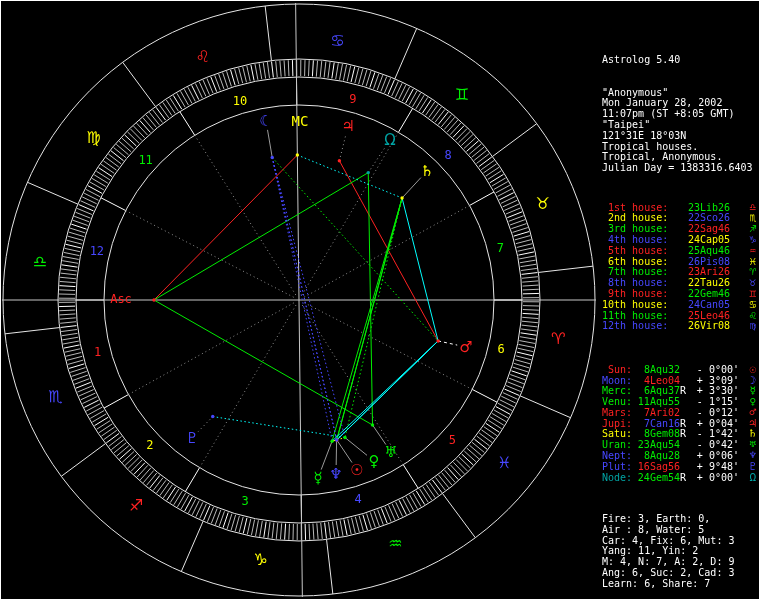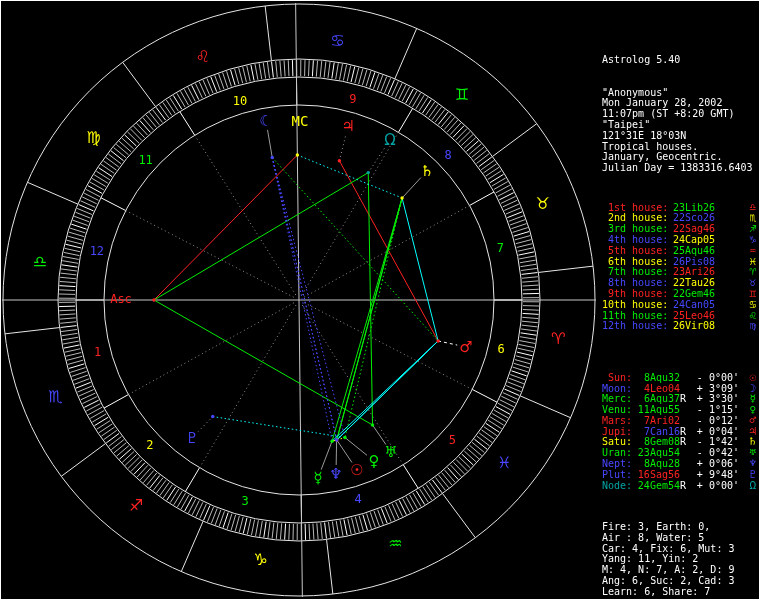--- a/index.html
+++ b/index.html
@@ -5,25 +5,25 @@
   html,body{margin:0;padding:0;}
   body{width:760px;height:600px;background:#000;position:relative;overflow:hidden;
        font-family:"DejaVu Sans Mono",monospace;}
   .frame{position:absolute;left:0;top:0;width:758px;height:598px;border:1px solid #fff;pointer-events:none;}
   #wheel{position:absolute;left:0;top:0;}
   .panel{position:absolute;left:602px;top:12px;width:156px;color:#fff;
          font-size:10px;line-height:10.8px;white-space:pre;}
   .panel div{white-space:pre;}
   .sect{margin:0;}
   #houses{margin-top:7px;}
-  #planets{margin-top:19px;}
+  #planets{margin-top:11px;}
   #stats{margin-top:9px;}
   .row{display:flex;align-items:flex-start;}
   .hlabel{width:66px;display:inline-block;}
-  .hval{margin-left:5px;display:inline-block;}
+  .hval{margin-left:20px;display:inline-block;}
   .hglyph{margin-left:auto;padding-right:2px;font-size:11px;}
   .plabel{width:31px;display:inline-block;}
   .pval{width:47px;display:inline-block;text-align:right;}
   .pretro{width:7px;display:inline-block;color:#fff;}
   .pvel{width:52px;display:inline-block;text-align:right;color:#fff;}
   .pglyph{margin-left:auto;padding-right:2px;font-size:11px;}
 </style>
 </head>
 <body>
 
@@ -528,19 +528,19 @@
       <text x="192" y="438" fill="#4747ff" dominant-baseline="central">♇</text>
       <text x="390" y="140" fill="#00a3a3" dominant-baseline="central">Ω</text>
       <text x="121" y="299" fill="#ff2222" dominant-baseline="central" font-family="&quot;DejaVu Sans Mono&quot;,monospace" font-size="12px">Asc</text>
       <text x="300" y="121" fill="#ffff00" dominant-baseline="central" font-family="&quot;DejaVu Sans Mono&quot;,monospace" font-size="14px">MC</text>
     </g>
   </svg>
 
 <div class="panel">
   <div class="sect" id="hdr">
     <div>Astrolog 5.40</div>
-  <div>"Anonymous"</div><div>Mon January 28, 2002</div><div>11:07pm (ST +8:20 GMT)</div><div>"Taipei"</div><div>121°31E 18°03N</div><div>Tropical houses.</div><div>January, Geocentric.</div><div>Julian Day = 1383316.6403</div></div>
+  <div>"Anonymous"</div><div>Mon January 28, 2002</div><div>11:07pm (ST +8:05 GMT)</div><div>"Taipei"</div><div>121°31E 18°03N</div><div>Tropical houses.</div><div>Tropical, Anonymous.</div><div>Julian Day = 1383316.6403</div></div>
   <div class="sect" id="houses"><div class="row"><span class="hlabel" style="color: rgb(255, 34, 34);"> 1st house:</span><span class="hval" style="color: rgb(0, 238, 0);">23Lib26</span><span class="hglyph" style="color: rgb(255, 34, 34);">♎</span></div><div class="row"><span class="hlabel" style="color: rgb(255, 255, 0);"> 2nd house:</span><span class="hval" style="color: rgb(71, 71, 255);">22Sco26</span><span class="hglyph" style="color: rgb(255, 255, 0);">♏</span></div><div class="row"><span class="hlabel" style="color: rgb(0, 238, 0);"> 3rd house:</span><span class="hval" style="color: rgb(255, 34, 34);">22Sag46</span><span class="hglyph" style="color: rgb(0, 238, 0);">♐</span></div><div class="row"><span class="hlabel" style="color: rgb(71, 71, 255);"> 4th house:</span><span class="hval" style="color: rgb(255, 255, 0);">24Cap05</span><span class="hglyph" style="color: rgb(71, 71, 255);">♑</span></div><div class="row"><span class="hlabel" style="color: rgb(255, 34, 34);"> 5th house:</span><span class="hval" style="color: rgb(0, 238, 0);">25Aqu46</span><span class="hglyph" style="color: rgb(255, 34, 34);">♒</span></div><div class="row"><span class="hlabel" style="color: rgb(255, 255, 0);"> 6th house:</span><span class="hval" style="color: rgb(71, 71, 255);">26Pis08</span><span class="hglyph" style="color: rgb(255, 255, 0);">♓</span></div><div class="row"><span class="hlabel" style="color: rgb(0, 238, 0);"> 7th house:</span><span class="hval" style="color: rgb(255, 34, 34);">23Ari26</span><span class="hglyph" style="color: rgb(0, 238, 0);">♈</span></div><div class="row"><span class="hlabel" style="color: rgb(71, 71, 255);"> 8th house:</span><span class="hval" style="color: rgb(255, 255, 0);">22Tau26</span><span class="hglyph" style="color: rgb(71, 71, 255);">♉</span></div><div class="row"><span class="hlabel" style="color: rgb(255, 34, 34);"> 9th house:</span><span class="hval" style="color: rgb(0, 238, 0);">22Gem46</span><span class="hglyph" style="color: rgb(255, 34, 34);">♊</span></div><div class="row"><span class="hlabel" style="color: rgb(255, 255, 0);">10th house:</span><span class="hval" style="color: rgb(71, 71, 255);">24Can05</span><span class="hglyph" style="color: rgb(255, 255, 0);">♋</span></div><div class="row"><span class="hlabel" style="color: rgb(0, 238, 0);">11th house:</span><span class="hval" style="color: rgb(255, 34, 34);">25Leo46</span><span class="hglyph" style="color: rgb(0, 238, 0);">♌</span></div><div class="row"><span class="hlabel" style="color: rgb(71, 71, 255);">12th house:</span><span class="hval" style="color: rgb(255, 255, 0);">26Vir08</span><span class="hglyph" style="color: rgb(71, 71, 255);">♍</span></div></div>
   <div class="sect" id="planets"><div class="row"><span class="plabel" style="color: rgb(255, 34, 34);"> Sun:</span><span class="pval" style="color: rgb(0, 238, 0);">8Aqu32</span><span class="pretro" style="color: rgb(255, 255, 255);"></span><span class="pvel" style="color: rgb(255, 255, 255);">- 0°00'</span><span class="pglyph" style="color: rgb(255, 34, 34);">☉</span></div><div class="row"><span class="plabel" style="color: rgb(71, 71, 255);">Moon:</span><span class="pval" style="color: rgb(255, 34, 34);">4Leo04</span><span class="pretro" style="color: rgb(255, 255, 255);"></span><span class="pvel" style="color: rgb(255, 255, 255);">+ 3°09'</span><span class="pglyph" style="color: rgb(71, 71, 255);">☽</span></div><div class="row"><span class="plabel" style="color: rgb(0, 238, 0);">Merc:</span><span class="pval" style="color: rgb(0, 238, 0);">6Aqu37</span><span class="pretro" style="color: rgb(255, 255, 255);">R</span><span class="pvel" style="color: rgb(255, 255, 255);">+ 3°30'</span><span class="pglyph" style="color: rgb(0, 238, 0);">☿</span></div><div class="row"><span class="plabel" style="color: rgb(0, 238, 0);">Venu:</span><span class="pval" style="color: rgb(0, 238, 0);">11Aqu55</span><span class="pretro" style="color: rgb(255, 255, 255);"></span><span class="pvel" style="color: rgb(255, 255, 255);">- 1°15'</span><span class="pglyph" style="color: rgb(0, 238, 0);">♀</span></div><div class="row"><span class="plabel" style="color: rgb(255, 34, 34);">Mars:</span><span class="pval" style="color: rgb(255, 34, 34);">7Ari02</span><span class="pretro" style="color: rgb(255, 255, 255);"></span><span class="pvel" style="color: rgb(255, 255, 255);">- 0°12'</span><span class="pglyph" style="color: rgb(255, 34, 34);">♂</span></div><div class="row"><span class="plabel" style="color: rgb(255, 34, 34);">Jupi:</span><span class="pval" style="color: rgb(71, 71, 255);">7Can16</span><span class="pretro" style="color: rgb(255, 255, 255);">R</span><span class="pvel" style="color: rgb(255, 255, 255);">+ 0°04'</span><span class="pglyph" style="color: rgb(255, 34, 34);">♃</span></div><div class="row"><span class="plabel" style="color: rgb(255, 255, 0);">Satu:</span><span class="pval" style="color: rgb(0, 238, 0);">8Gem08</span><span class="pretro" style="color: rgb(255, 255, 255);">R</span><span class="pvel" style="color: rgb(255, 255, 255);">- 1°42'</span><span class="pglyph" style="color: rgb(255, 255, 0);">♄</span></div><div class="row"><span class="plabel" style="color: rgb(0, 238, 0);">Uran:</span><span class="pval" style="color: rgb(0, 238, 0);">23Aqu54</span><span class="pretro" style="color: rgb(255, 255, 255);"></span><span class="pvel" style="color: rgb(255, 255, 255);">- 0°42'</span><span class="pglyph" style="color: rgb(0, 238, 0);">♅</span></div><div class="row"><span class="plabel" style="color: rgb(71, 71, 255);">Nept:</span><span class="pval" style="color: rgb(0, 238, 0);">8Aqu28</span><span class="pretro" style="color: rgb(255, 255, 255);"></span><span class="pvel" style="color: rgb(255, 255, 255);">+ 0°06'</span><span class="pglyph" style="color: rgb(71, 71, 255);">♆</span></div><div class="row"><span class="plabel" style="color: rgb(71, 71, 255);">Plut:</span><span class="pval" style="color: rgb(255, 34, 34);">16Sag56</span><span class="pretro" style="color: rgb(255, 255, 255);"></span><span class="pvel" style="color: rgb(255, 255, 255);">+ 9°48'</span><span class="pglyph" style="color: rgb(71, 71, 255);">♇</span></div><div class="row"><span class="plabel" style="color: rgb(0, 163, 163);">Node:</span><span class="pval" style="color: rgb(0, 238, 0);">24Gem54</span><span class="pretro" style="color: rgb(255, 255, 255);">R</span><span class="pvel" style="color: rgb(255, 255, 255);">+ 0°00'</span><span class="pglyph" style="color: rgb(0, 163, 163);">Ω</span></div></div>
   <div class="sect" id="stats"><div>Fire: 3, Earth: 0,</div><div>Air : 8, Water: 5</div><div>Car: 4, Fix: 6, Mut: 3</div><div>Yang: 11, Yin: 2</div><div>M: 4, N: 7, A: 2, D: 9</div><div>Ang: 6, Suc: 2, Cad: 3</div><div>Learn: 6, Share: 7</div></div>
 </div>
 
 <div class="frame"></div>
 
 </body></html>

